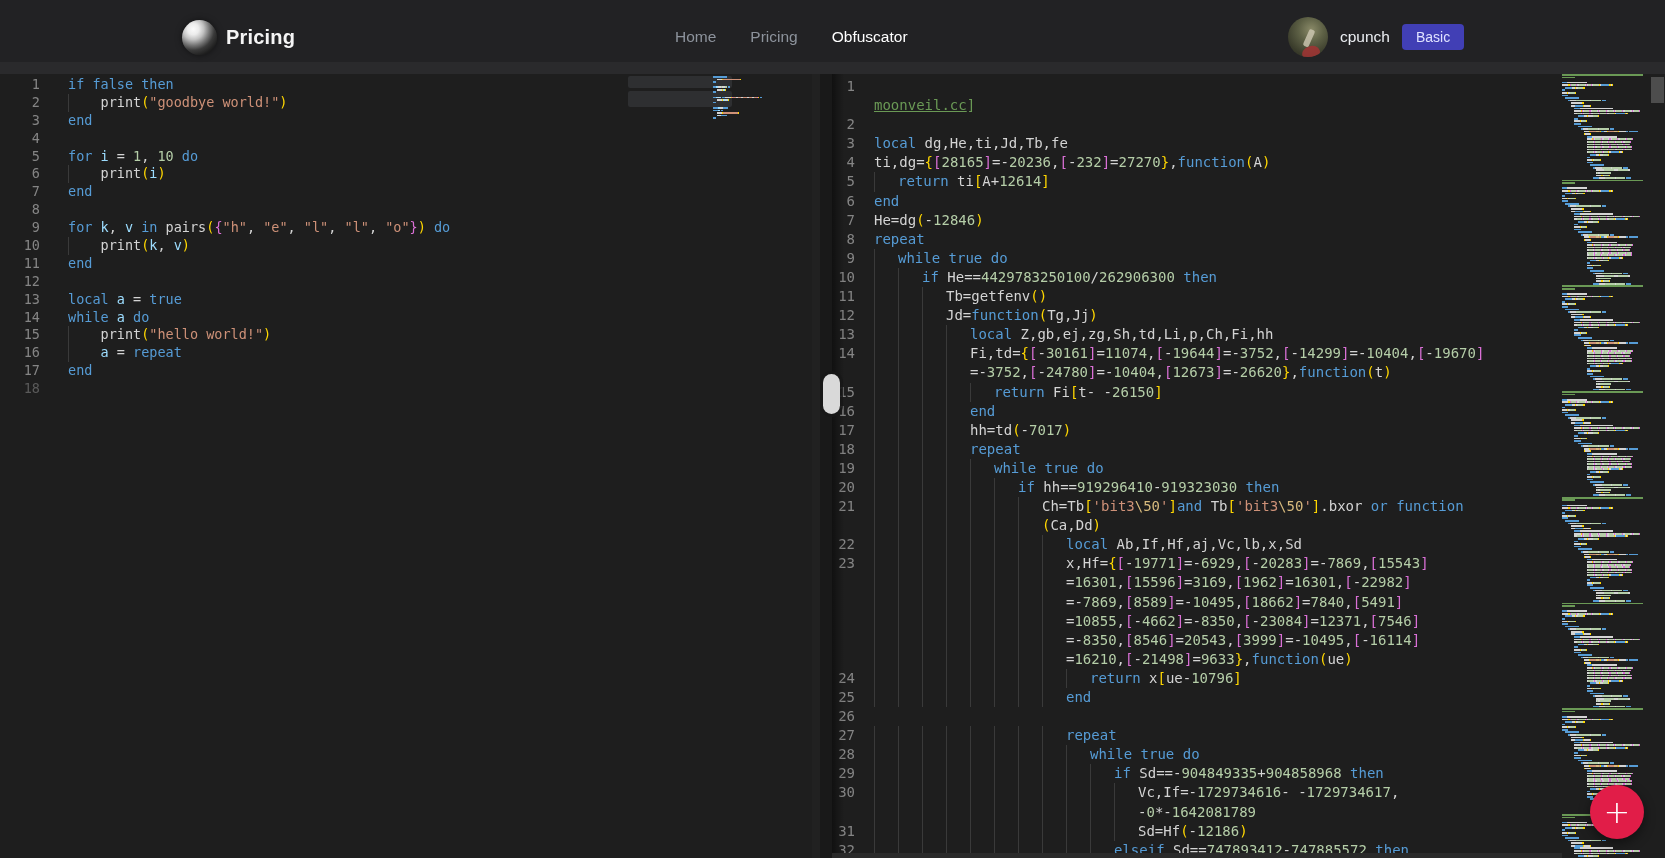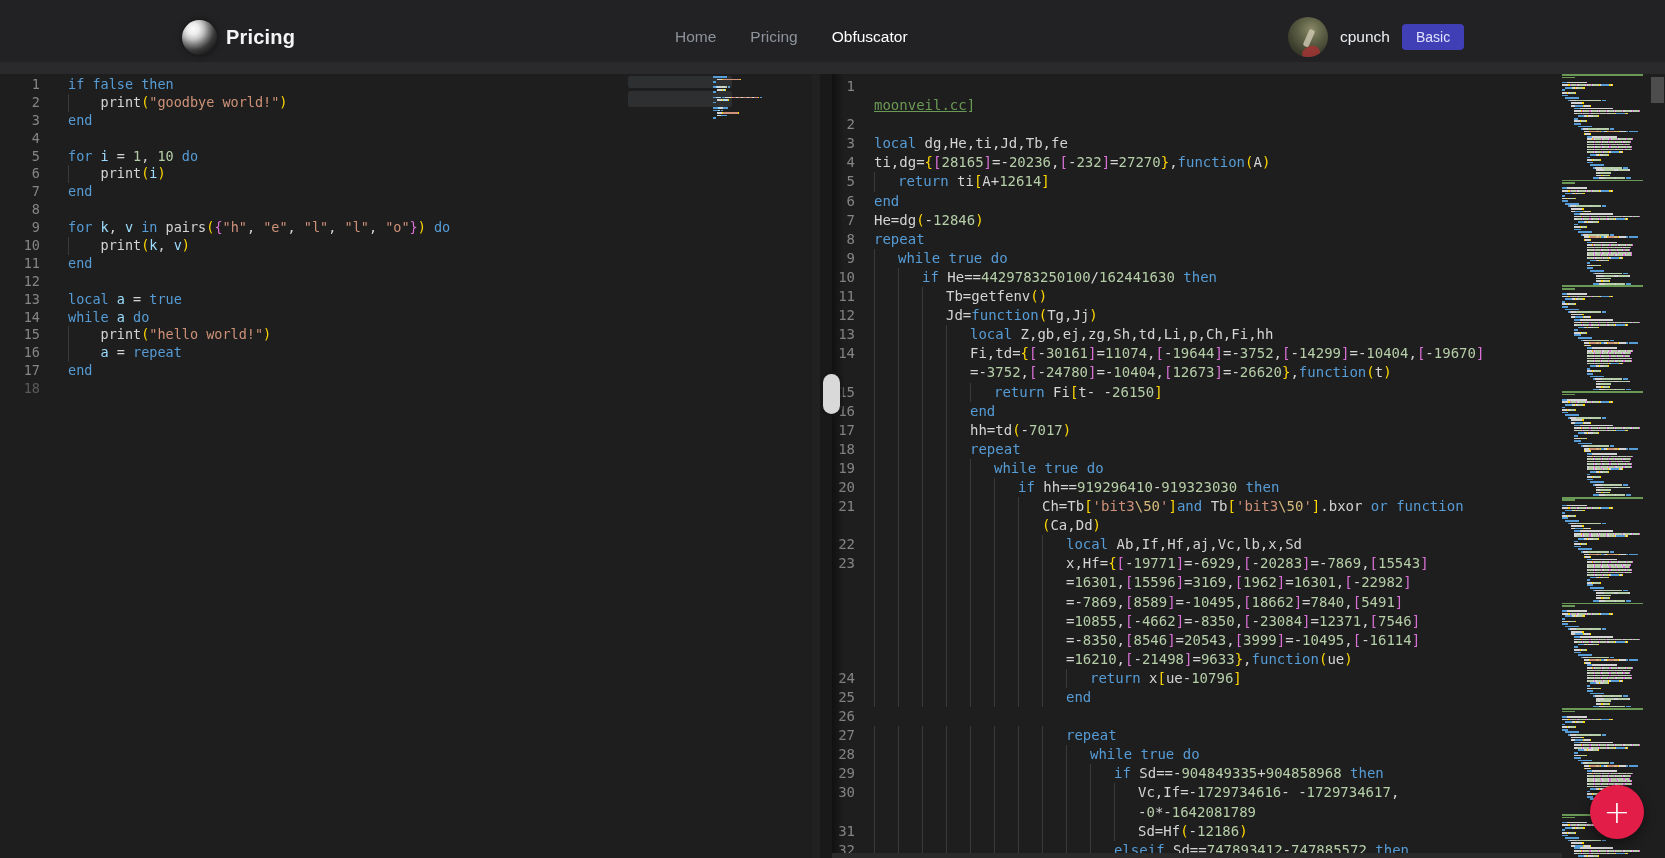--- a/index.html
+++ b/index.html
@@ -247,21 +247,21 @@
         <div class="row">
           <span class="ln">8</span>
           <span class="line"><span class="tk-kw">repeat</span></span>
         </div>
         <div class="row">
           <span class="ln">9</span>
           <span class="line"><span class="iu"></span><span class="tk-kw">while true do</span></span>
         </div>
         <div class="row">
           <span class="ln">10</span>
-          <span class="line"><span class="iu"></span><span class="iu"></span><span class="tk-kw">if</span><span class="tk-id"> He==</span><span class="tk-num">4429783250100</span><span class="tk-id">/</span><span class="tk-num">162441630</span><span class="tk-id"> </span><span class="tk-kw">then</span></span>
+          <span class="line"><span class="iu"></span><span class="iu"></span><span class="tk-kw">if</span><span class="tk-id"> He==</span><span class="tk-num">4429783250100</span><span class="tk-id">/</span><span class="tk-num">262906300</span><span class="tk-id"> </span><span class="tk-kw">then</span></span>
         </div>
         <div class="row">
           <span class="ln">11</span>
           <span class="line"><span class="iu"></span><span class="iu"></span><span class="iu"></span><span class="tk-id">Tb=getfenv</span><span class="tk-b1">()</span></span>
         </div>
         <div class="row">
           <span class="ln">12</span>
           <span class="line"><span class="iu"></span><span class="iu"></span><span class="iu"></span><span class="tk-id">Jd=</span><span class="tk-kw">function</span><span class="tk-b1">(</span><span class="tk-id">Tg,Jj</span><span class="tk-b1">)</span></span>
         </div>
         <div class="row">

